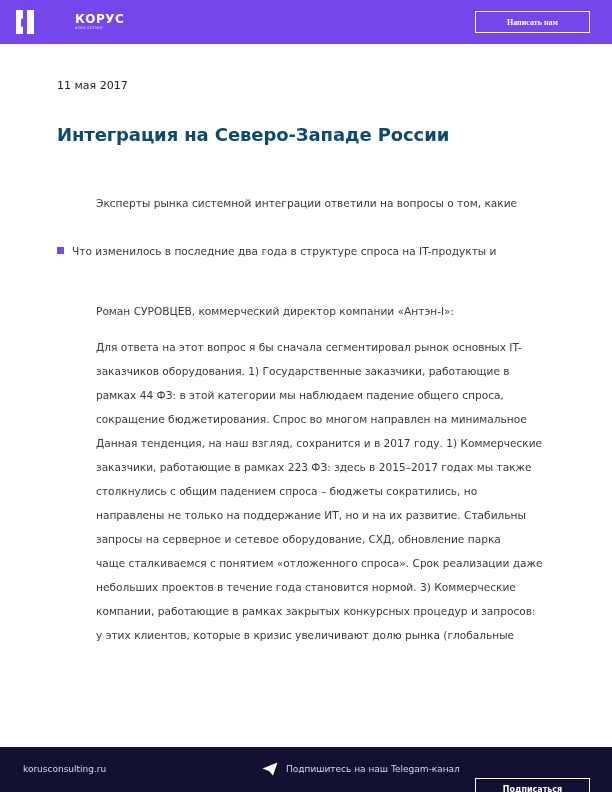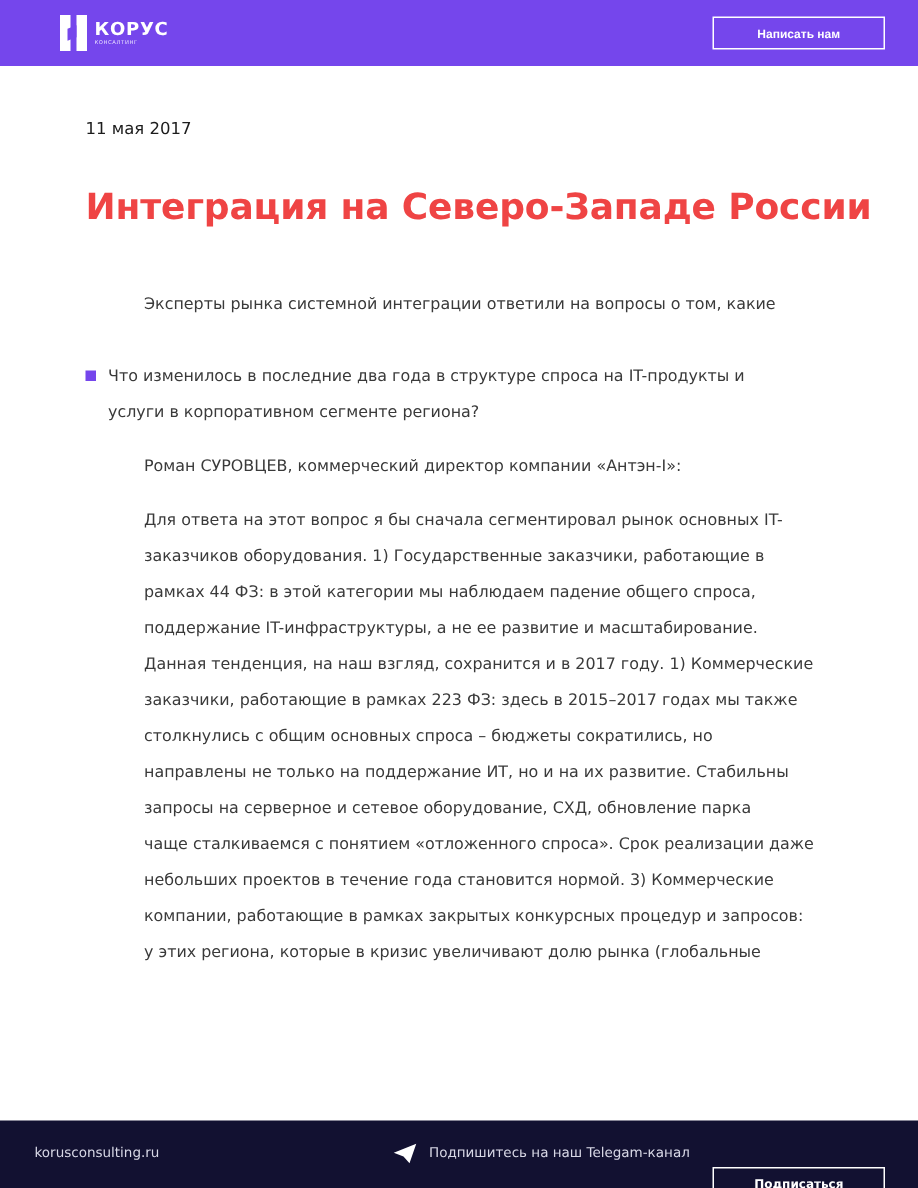--- a/index.html
+++ b/index.html
@@ -3,38 +3,38 @@
   <meta charset="utf-8">
   <style>
     * { box-sizing: border-box; margin: 0; padding: 0; }
     html, body { width: 612px; height: 792px; overflow: hidden; background: #ffffff; }
     body { font-family: "DejaVu Sans", sans-serif; color: #2b2b2b; position: relative; }
 
     .header {
       position: absolute; left: 0; top: 0; width: 612px; height: 44px;
       background: #7546ec;
     }
-    .logo { position: absolute; left: 40px; top: 10px; height: 24px; display: flex; align-items: center; }
+    .logo { position: absolute; left: 16px; top: 10px; height: 24px; display: flex; align-items: center; gap: 36px; }
     .logo-mark { width: 18px; height: 24px; position: relative; }
     .logo-mark .bar-l { position: absolute; left: 0; top: 0; width: 7px; height: 24px; background: #fff; }
     .logo-mark .bar-r { position: absolute; right: 0; top: 0; width: 7px; height: 24px; background: #fff; }
     .logo-mark .notch { position: absolute; left: 5px; top: 8px; width: 6px; height: 8px; background: #7546ec; transform: skewY(-20deg); }
     .logo-text { margin-left: 5px; display: flex; flex-direction: column; line-height: 1; }
     .logo-name { color: #fff; font-family: "DejaVu Sans", sans-serif; font-weight: bold; font-size: 12px; letter-spacing: 0.5px; }
     .logo-sub { color: #e9e1ff; font-size: 3.5px; letter-spacing: 0.4px; margin-top: 2px; }
 
     .btn-write {
       position: absolute; left: 475px; top: 11px; width: 115px; height: 22px;
       border: 1px solid #ffffff; color: #ffffff; background: transparent;
-      font-family: Liberation Sans, sans-serif; font-size: 8px; font-weight: bold;
+      font-family: Liberation Serif, serif; font-size: 8px; font-weight: bold;
       display: flex; align-items: center; justify-content: center;
     }
 
     .date { position: absolute; left: 57px; top: 79px; font-size: 11px; color: #1c1c1c; }
-    .title { position: absolute; left: 57px; top: 124px; font-size: 24px; font-weight: bold; color: #ef4444; letter-spacing: -0.1px; white-space: nowrap; }
+    .title { position: absolute; left: 57px; top: 124px; font-size: 18px; font-weight: bold; color: #0c4a6e; letter-spacing: -0.1px; white-space: nowrap; }
 
     .para {
       position: absolute; left: 57px; width: 500px;
       font-size: 10.6px; line-height: 24px; color: #3a3a3a; margin-left: 39px;
     }
     .para .line { display: block; white-space: nowrap; }
     .p-intro { top: 191px; }
     .bullet { position: absolute; left: 57px; top: 239px; width: 500px; font-size: 10.6px; line-height: 24px; color: #3a3a3a; }
     .bullet-mark { position: absolute; left: 0; top: 8px; width: 7px; height: 7px; background: #7546ec; }
     .bullet-text { position: absolute; left: 15px; top: 0; }
@@ -78,42 +78,41 @@
 <h1 class="title">Интеграция на Северо-Западе России</h1>
 
 <div class="para p-intro">
   <span class="line">Эксперты рынка системной интеграции ответили на вопросы о том, какие</span>
 </div>
 
 <div class="bullet">
   <span class="bullet-mark"></span>
   <div class="bullet-text">
     <span class="line">Что изменилось в последние два года в структуре спроса на IT-продукты и</span>
-    <span class="line">услуги в корпоративном сегменте региона?</span>
   </div>
 </div>
 
 <div class="para p-author">
   <span class="line">Роман СУРОВЦЕВ, коммерческий директор компании «Антэн-I»:</span>
 </div>
 
 <div class="para p-body">
   <span class="line">Для ответа на этот вопрос я бы сначала сегментировал рынок основных IT-</span>
   <span class="line">заказчиков оборудования. 1) Государственные заказчики, работающие в</span>
   <span class="line">рамках 44 ФЗ: в этой категории мы наблюдаем падение общего спроса,</span>
-  <span class="line">поддержание IT-инфраструктуры, а не ее развитие и масштабирование.</span>
+  <span class="line">сокращение бюджетирования. Спрос во многом направлен на минимальное</span>
   <span class="line">Данная тенденция, на наш взгляд, сохранится и в 2017 году. 1) Коммерческие</span>
   <span class="line">заказчики, работающие в рамках 223 ФЗ: здесь в 2015–2017 годах мы также</span>
-  <span class="line">столкнулись с общим основных спроса – бюджеты сократились, но</span>
+  <span class="line">столкнулись с общим падением спроса – бюджеты сократились, но</span>
   <span class="line">направлены не только на поддержание ИТ, но и на их развитие. Стабильны</span>
   <span class="line">запросы на серверное и сетевое оборудование, СХД, обновление парка</span>
   <span class="line">чаще сталкиваемся с понятием «отложенного спроса». Срок реализации даже</span>
   <span class="line">небольших проектов в течение года становится нормой. 3) Коммерческие</span>
   <span class="line">компании, работающие в рамках закрытых конкурсных процедур и запросов:</span>
-  <span class="line">у этих региона, которые в кризис увеличивают долю рынка (глобальные</span>
+  <span class="line">у этих клиентов, которые в кризис увеличивают долю рынка (глобальные</span>
 </div>
 
 <div class="footer">
   <a class="site">korusconsulting.ru</a>
   <svg class="tg-icon" viewBox="0 0 16 14">
     <path d="M0.5 6.5 L15.5 0.5 L11 13.5 L7 9 L0.5 6.5 Z" fill="#ffffff"></path>
     <path d="M7 9 L15.5 0.5 L5.5 10.5 Z" fill="#b9b9c8"></path>
   </svg>
   <span class="tg-text">Подпишитесь на наш Telegam-канал</span>
   <button class="btn-sub">Подписаться</button>

